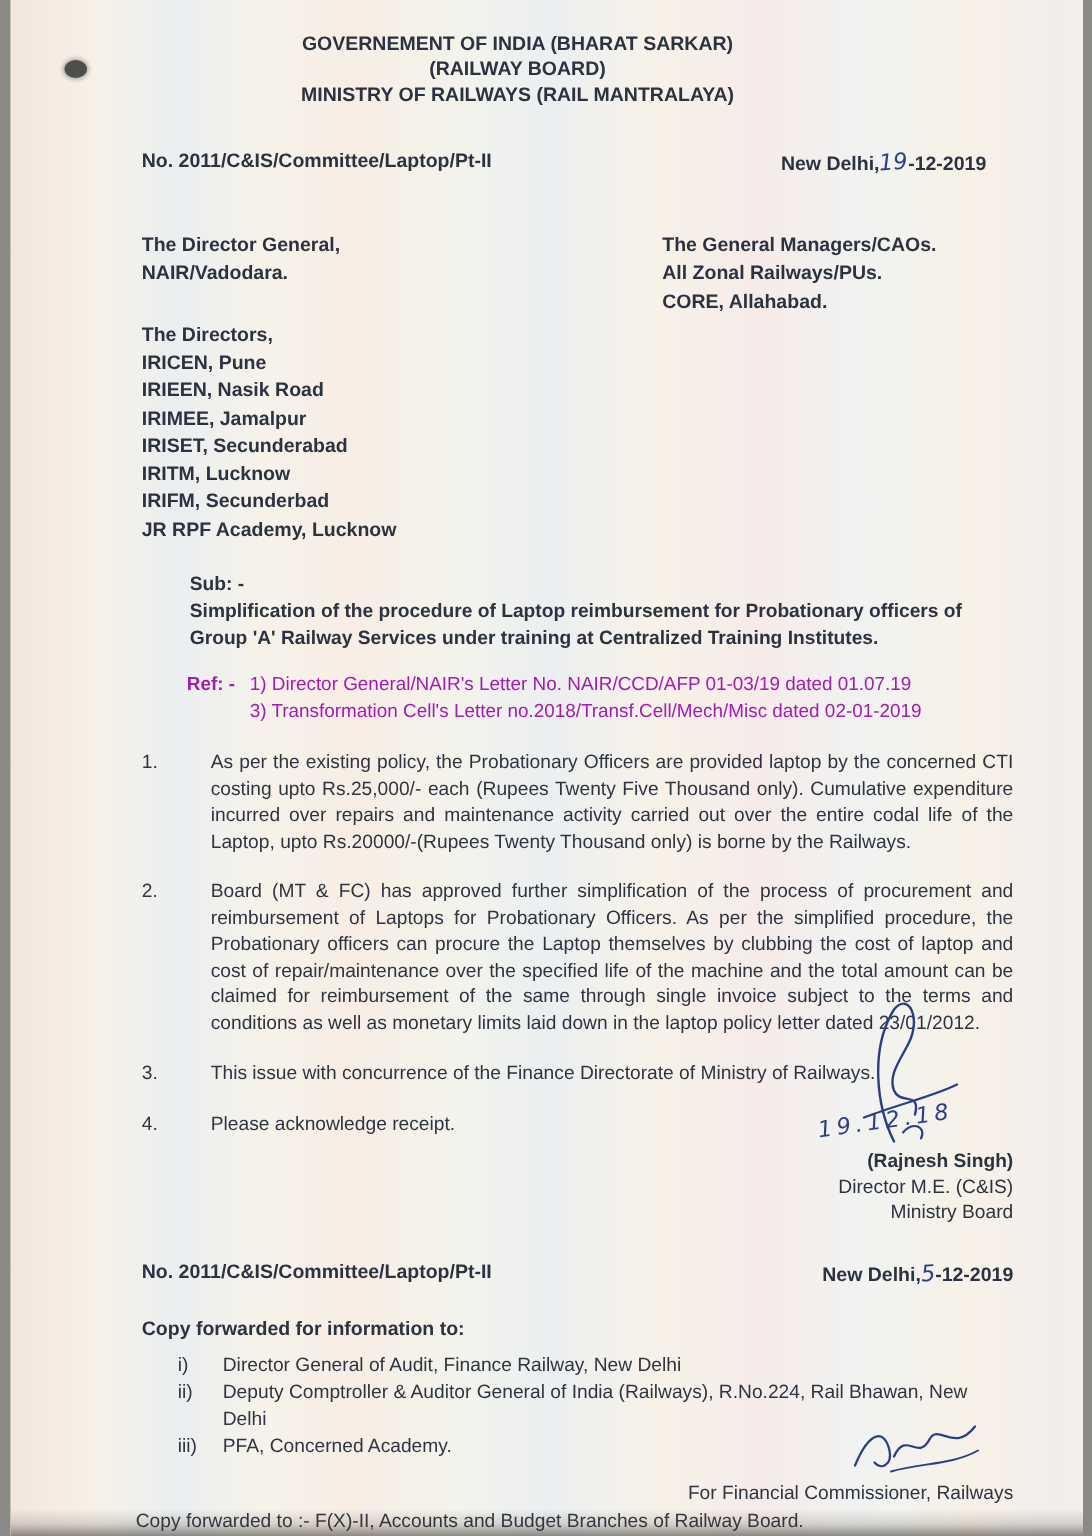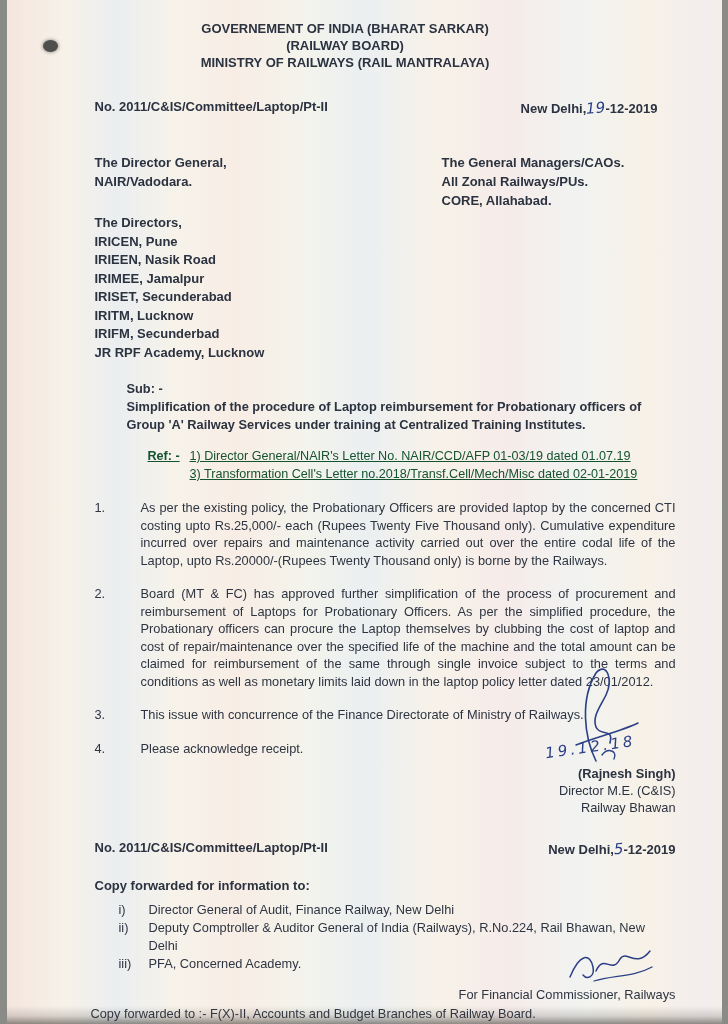--- a/index.html
+++ b/index.html
@@ -50,21 +50,21 @@
   .addr-row { display:flex; margin-top:36px; font-weight:bold; font-size:13px; line-height:19px; }
   .addr-left { width:347px; }
   .addr-right { flex:1; }
 
   .directors { margin-top:4px; font-weight:bold; font-size:13px; line-height:18.5px; }
 
   .subject { display:flex; margin-left:32px; margin-top:18px; font-weight:bold; font-size:12.8px; line-height:18px;flex-direction:column; }
   .subject .lbl { width:46px; flex:none; }
   .subject .txt { flex:1; padding-right:8px; }
 
-  .refs { display:flex; margin-left:53px; margin-top:14px; font-size:12.6px; line-height:17.5px; color:#14532d;text-decoration:underline; }
+  .refs { display:flex; margin-left:30px; margin-top:14px; font-size:12.6px; line-height:17.5px; color:#a21caf; }
   .refs .lbl { width:42px; flex:none; font-weight:bold; }
   .refs .items { flex:1; }
 
   .para { display:flex; margin-top:16px; font-size:12.8px; line-height:17.5px; color:#2e3542; }
   .para .num { width:46px; flex:none; }
   .para .txt { flex:1; text-align:justify; }
 
   .sig-block { position:relative; text-align:right; margin-top:8px; font-size:12.8px; line-height:17px; }
   .sig-block .name { font-weight:bold; }
   .sig-svg { position:absolute; right:28px; top:-100px; }
@@ -161,21 +161,21 @@
 
     <div class="sig-block">
       <svg class="sig-svg" width="84" height="102" viewBox="0 0 84 102">
         <path d="M32 96 C20 72 16 34 32 8 C42 -4 50 14 42 30 C36 42 28 52 32 62 C36 72 50 62 46 78" fill="none" stroke="#2b3f86" stroke-width="1.6" stroke-linecap="round"></path>
         <path d="M12 80 C32 72 58 66 74 58" fill="none" stroke="#2b3f86" stroke-width="1.5" stroke-linecap="round"></path>
         <path d="M38 90 C44 82 54 86 50 94" fill="none" stroke="#2b3f86" stroke-width="1.4" stroke-linecap="round"></path>
       </svg>
       <div class="hand-date">19.12.18</div>
       <div class="name">(Rajnesh Singh)</div>
       <div>Director M.E. (C&amp;IS)</div>
-      <div>Railway Bhawan</div>
+      <div>Ministry Board</div>
     </div>
 
     <div class="refrow refrow2">
       <span>No. 2011/C&amp;IS/Committee/Laptop/Pt-II</span>
       <span class="right">
         <span>New Delhi,</span><span class="hand">5</span><span>-12-2019</span>
       </span>
     </div>
 
     <div class="copy-head">Copy forwarded for information to:</div>

